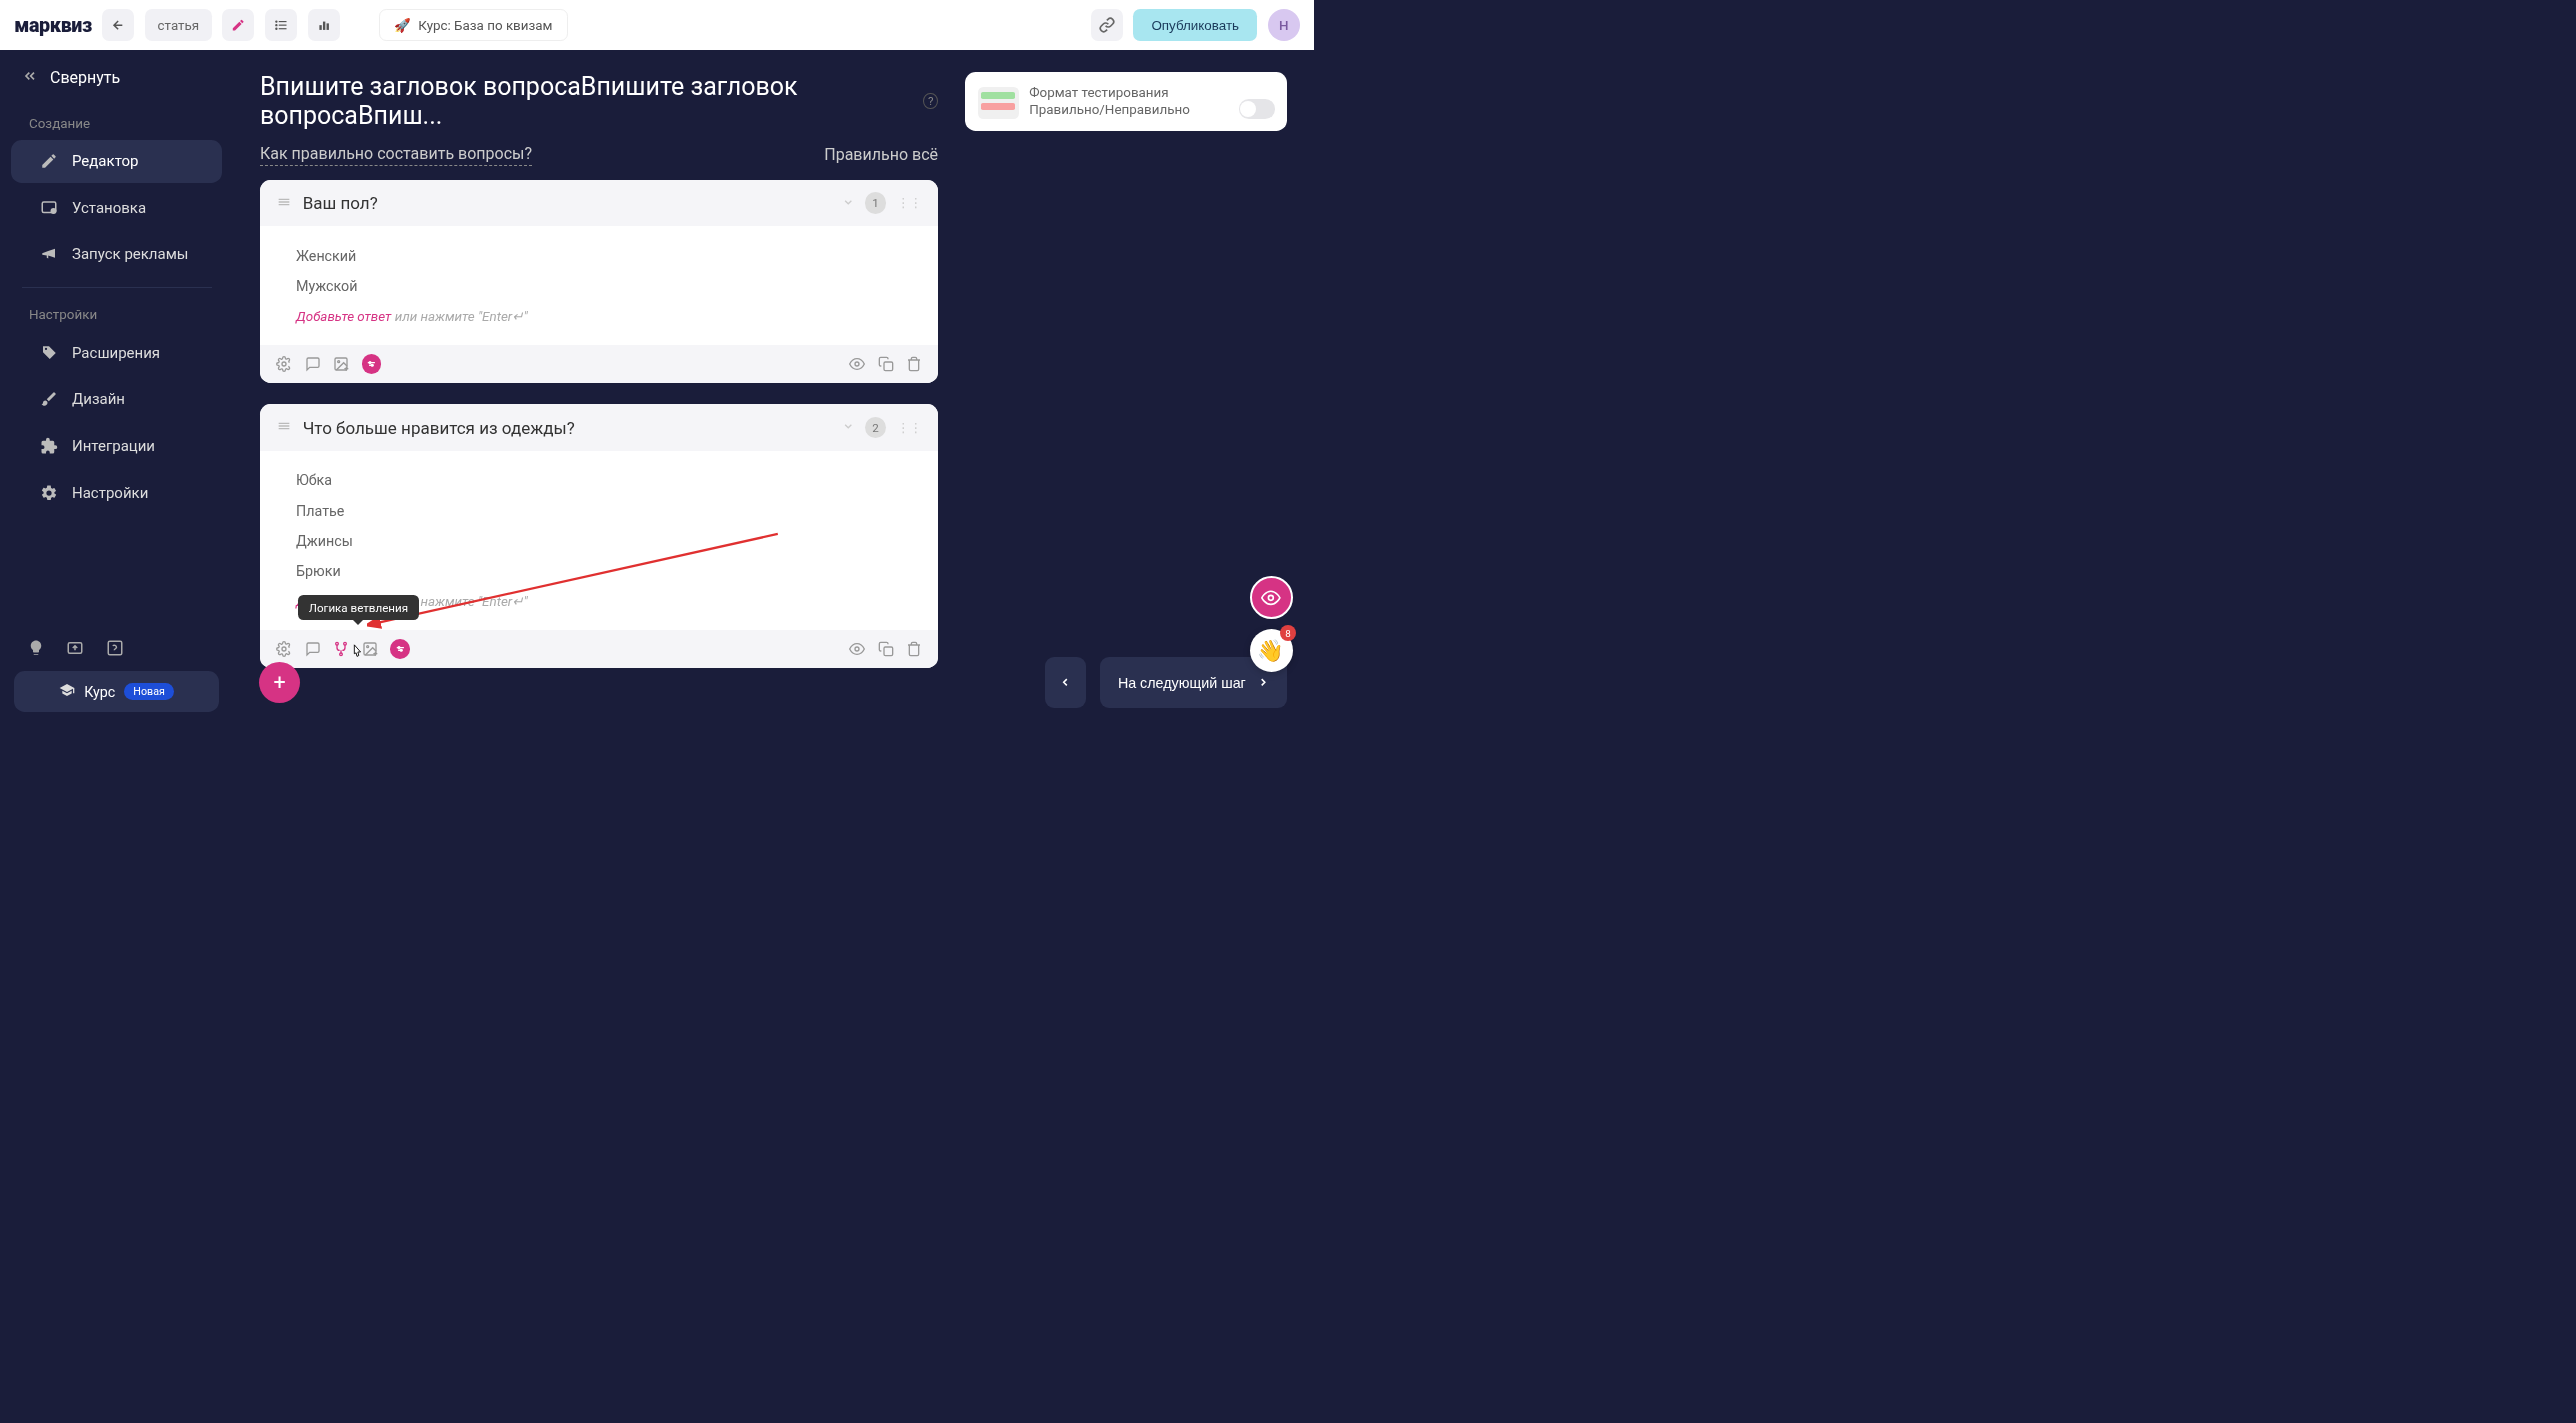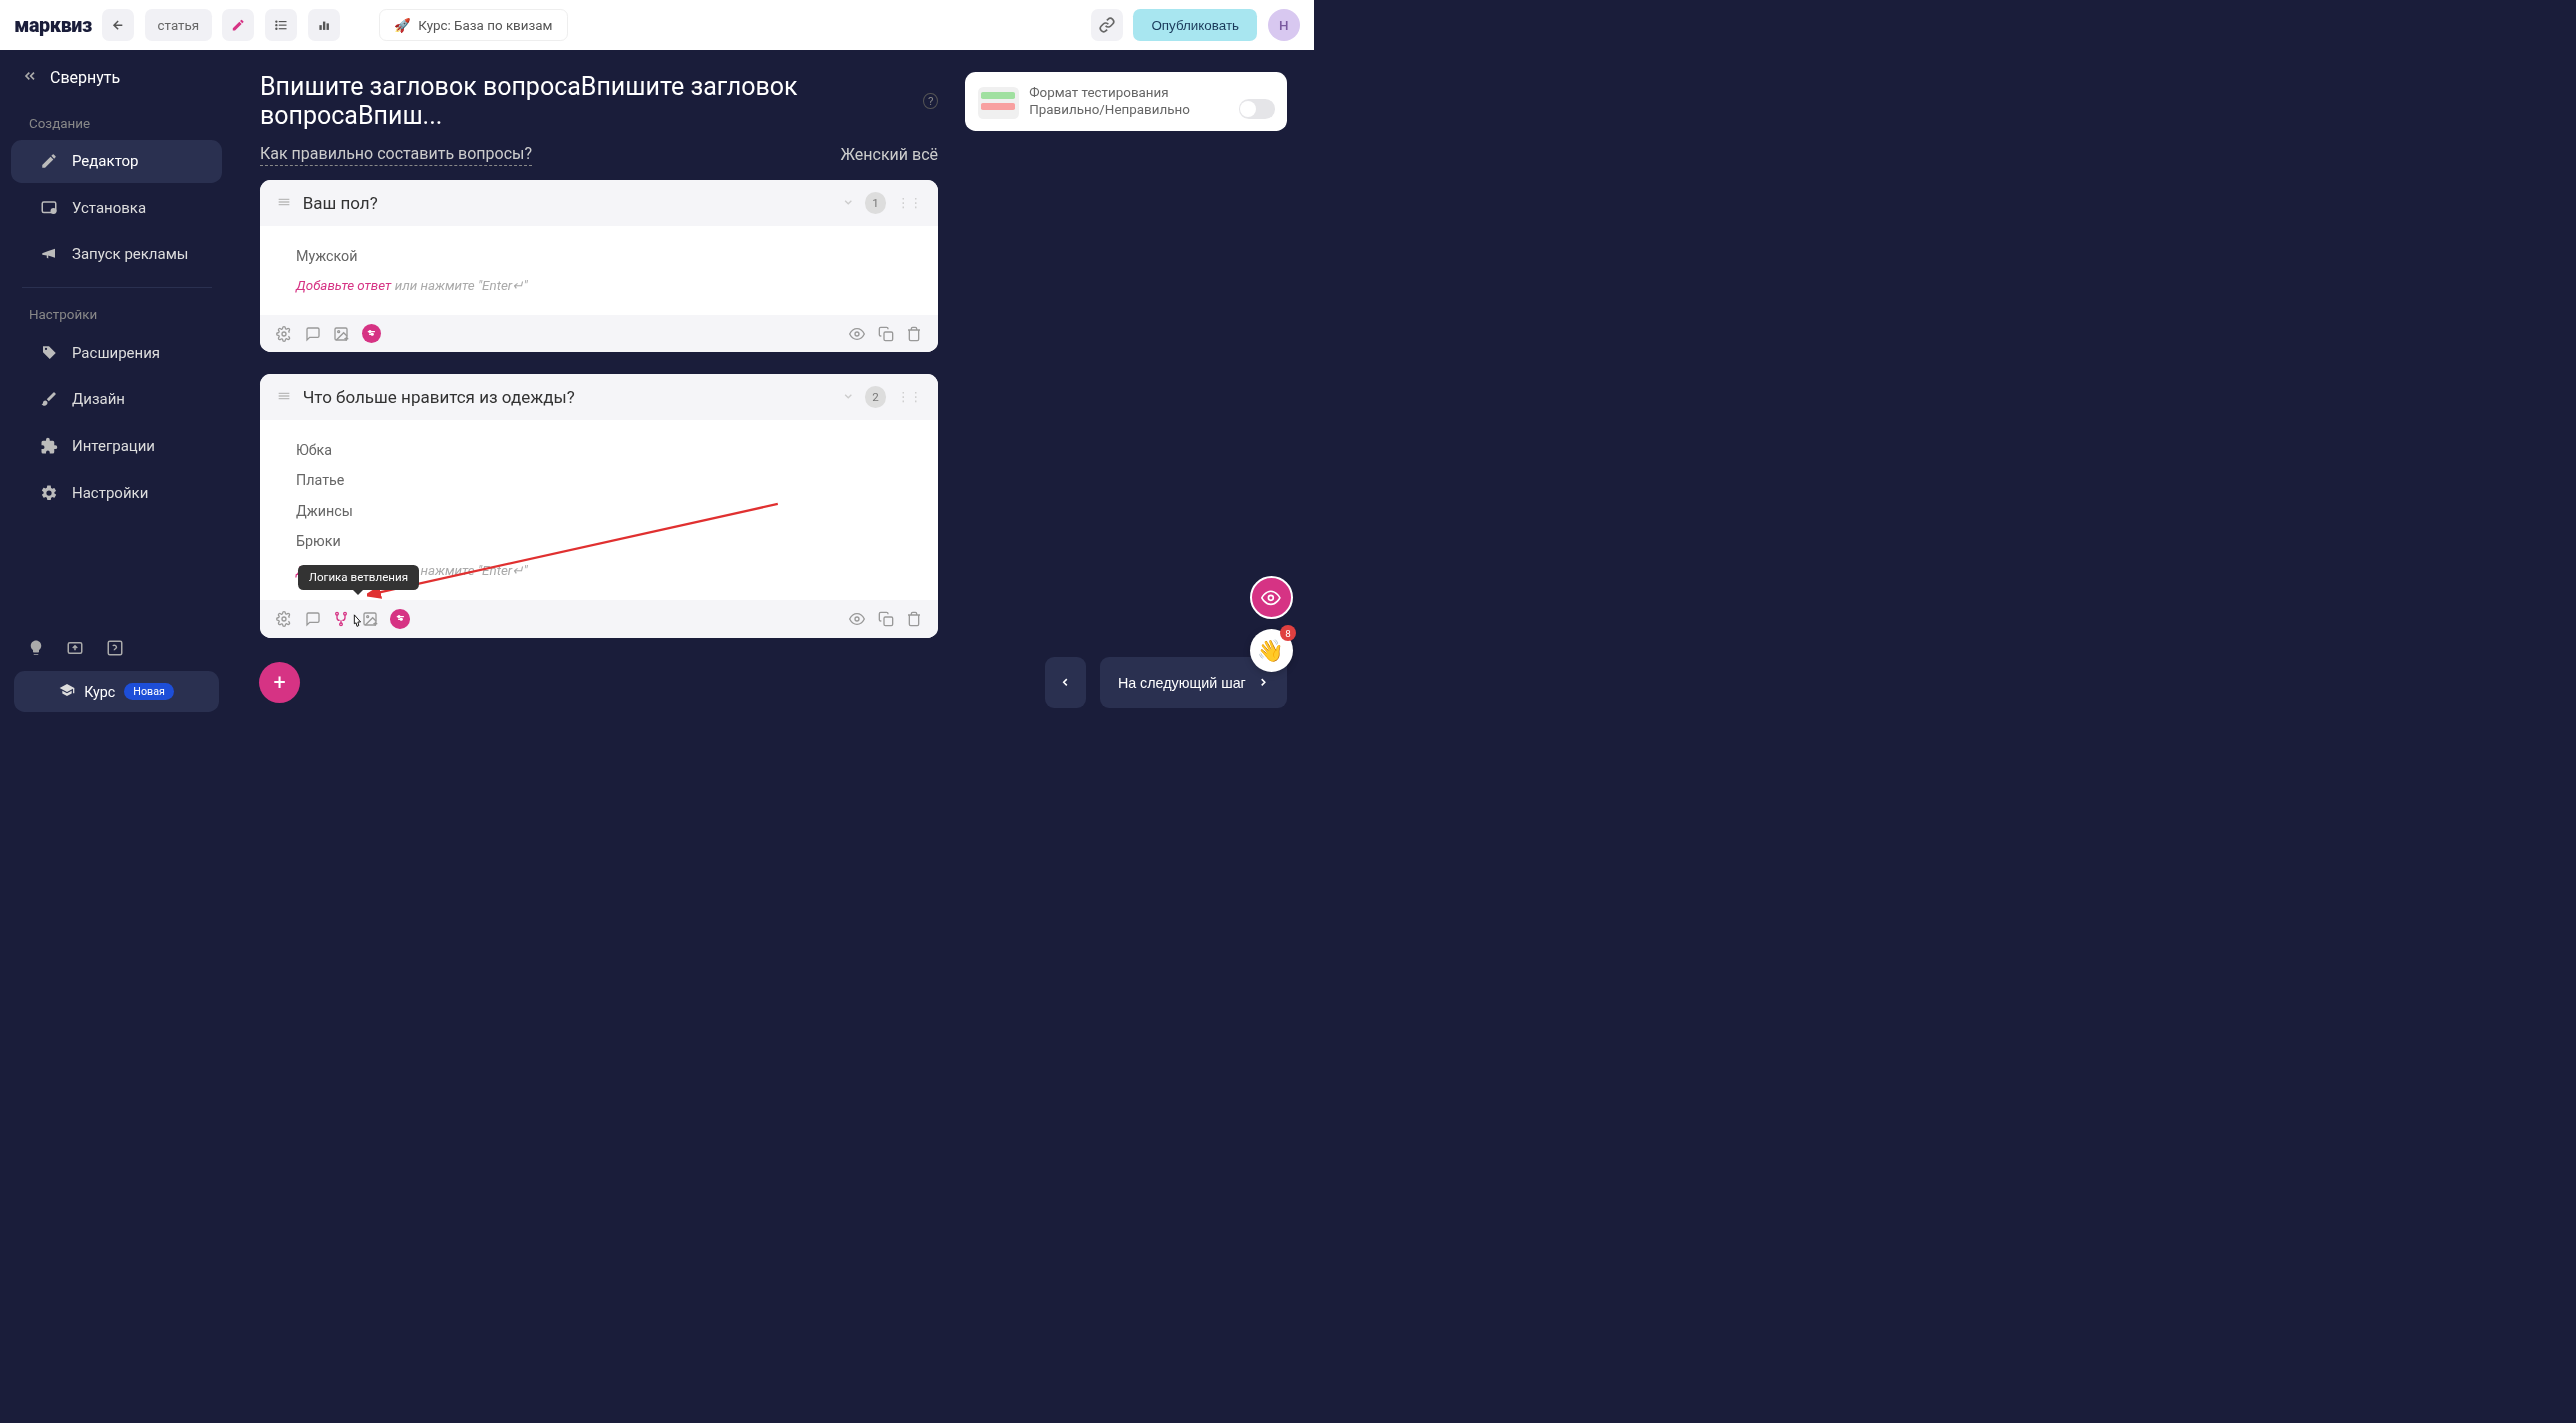--- a/index.html
+++ b/index.html
@@ -205,39 +205,40 @@
 
   <div class="content">
     <div class="content-row">
       <div class="content-main">
         <div class="page-title">
           <span>Впишите загловок вопросаВпишите загловок вопросаВпиш...</span>
           <span class="help">?</span>
         </div>
         <div class="sub-row">
           <span class="sub-link">Как правильно составить вопросы?</span>
-          <span class="collapse-all">Женский всё</span>
+          <span class="collapse-all">Правильно всё</span>
         </div>
 
         <div id="questions">
             <div class="card" style="position: relative;">
               <div class="card-head">
     <span class="card-drag"><svg width="16" height="16" viewBox="0 0 24 24" fill="none" stroke="currentColor" stroke-width="2">
                     <line x1="4" y1="8" x2="20" y2="8"></line>
                     <line x1="4" y1="12" x2="20" y2="12"></line>
                     <line x1="4" y1="16" x2="20" y2="16"></line>
                   </svg></span>
     <span class="card-title">Ваш пол?</span>
     <span class="card-chevron"><svg width="12.5" height="12.5" viewBox="0 0 24 24" fill="none" stroke="currentColor" stroke-width="2.5">
                     <path d="M6 9l6 6 6-6"></path>
                   </svg></span>
     <span class="card-num">1</span>
     <span class="card-grip">⋮⋮</span>
               </div>
               <div class="card-body">
+                <div class="answer">Женский</div>
                 <div class="answer">Мужской</div>
                 <div class="add-answer"><span class="pink">Добавьте ответ</span><span class="grey"> или нажмите "Enter↵"</span></div>
               </div>
               <div class="card-foot">
     <span class="foot-icon">
                   <svg width="16" height="16" viewBox="0 0 24 24" fill="none" stroke="currentColor" stroke-width="2">
                     <circle cx="12" cy="12" r="3"></circle>
                     <path d="M19.4 15a1.65 1.65 0 00.33 1.82l.06.06a2 2 0 11-2.83 2.83l-.06-.06a1.65 1.65 0 00-1.82-.33 1.65 1.65 0 00-1 1.51V21a2 2 0 01-4 0v-.09A1.65 1.65 0 009 19.4a1.65 1.65 0 00-1.82.33l-.06.06a2 2 0 11-2.83-2.83l.06-.06a1.65 1.65 0 00.33-1.82 1.65 1.65 0 00-1.51-1H3a2 2 0 010-4h.09A1.65 1.65 0 004.6 9a1.65 1.65 0 00-.33-1.82l-.06-.06a2 2 0 112.83-2.83l.06.06a1.65 1.65 0 001.82.33H9a1.65 1.65 0 001-1.51V3a2 2 0 014 0v.09a1.65 1.65 0 001 1.51 1.65 1.65 0 001.82-.33l.06-.06a2 2 0 112.83 2.83l-.06.06a1.65 1.65 0 00-.33 1.82V9c.38.15.72.39 1 .69"></path>
                   </svg>
                 </span>

